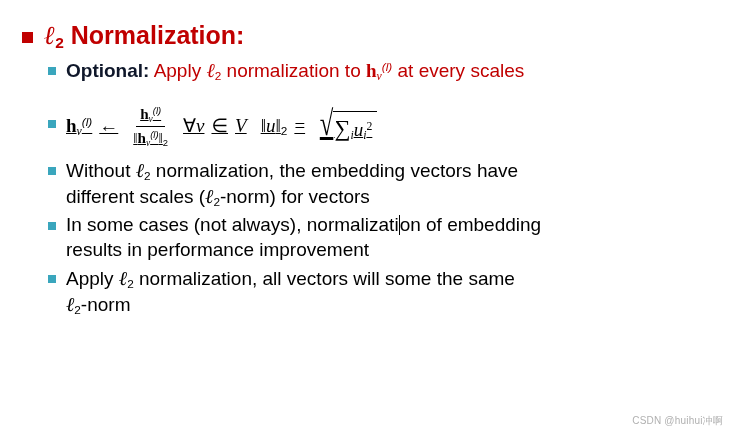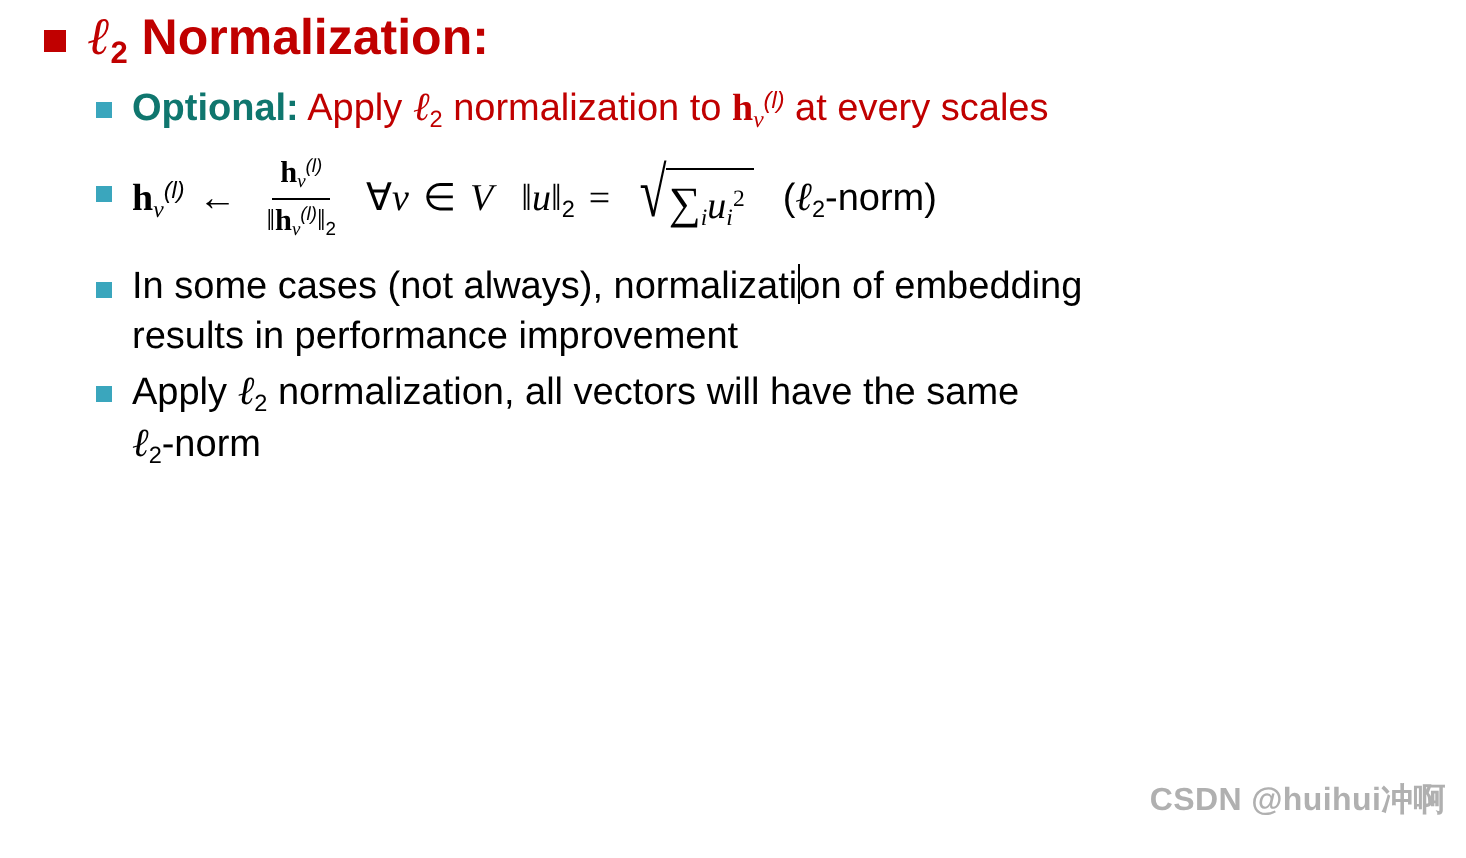--- a/index.html
+++ b/index.html
@@ -11,21 +11,21 @@
     height: 429px;
     background: #ffffff;
     font-family: "Liberation Sans", sans-serif;
     overflow: hidden;
     position: relative;
   }
 
   .slide {
     position: absolute;
     inset: 0;
-    padding: 4px 18px 0 22px;
+    padding: 21px 18px 0 22px;
     box-sizing: border-box;
   }
 
   
   .bullet-sq {
     display: inline-block;
     width: 11px;
     height: 11px;
     background: #c00000;
     flex: 0 0 auto;
@@ -63,21 +63,21 @@
     margin-left: 26px;
     margin-bottom: 3px;
   }
   .l2-text {
     font-size: 19px;
     line-height: 1.3;
     color: #000000;
   }
   .l2-text.red { color: #c00000; }
   .l2-text .lead {
-    color: #0f766e;
+    color: #0f172a;
     font-weight: bold;
   }
 
   
   .mi { font-family: "Liberation Serif", serif; font-style: italic; }
   .mb { font-family: "Liberation Serif", serif; font-weight: bold; font-style: normal; }
   .mr { font-family: "Liberation Serif", serif; font-style: normal; }
   .ell { font-family: "Liberation Serif", serif; font-style: italic; font-size: 1.05em; }
 
   sub {
@@ -140,25 +140,24 @@
     gap: 0;
     flex-wrap: nowrap;
   }
   .eq-row > span { white-space: nowrap; }
   .sp { display: inline-block; width: 7px; }
 
   
   .watermark {
     position: absolute;
     right: 10px;
-    bottom: 18px;
-    font-size: 16px;
+    bottom: 1px;
+    font-size: 10px;
     color: #b0b0b0;
     letter-spacing: 0.2px;
-    font-weight: bold;
   }
 
   
   .caret {
     display: inline-block;
     width: 1px;
     height: 1.05em;
     background: #000;
     vertical-align: -0.18em;
     margin: 0 0px;
@@ -178,21 +177,21 @@
   </div>
 
   <div class="l2-row">
     <span class="bullet-sq-sm"></span>
     <div class="l2-text red">
       <span class="lead">Optional:</span>
       <span>Apply </span><span class="ell">ℓ</span><sub>2</sub><span> normalization to </span><span class="mb">h</span><sub class="mi">v</sub><sup>(l)</sup><span> at every scales</span>
     </div>
   </div>
 
-  <div class="l2-row" style="margin-top:9px;margin-bottom:9px;">
+  <div class="l2-row" style="margin-top:19px;margin-bottom:9px;text-decoration:underline;">
     <span class="bullet-sq-sm" style="margin-top:16px;"></span>
     <div class="l2-text eq-row">
 
       <span><span class="mb">h</span><sub class="mi">v</sub><sup>(l)</sup></span>
 
       <span class="sp"></span>
       <span class="mr">←</span>
       <span class="sp"></span>
 
       <span class="frac">
@@ -216,37 +215,43 @@
       <span class="mr">=</span>
       <span class="sp"></span>
 
       <span class="sqrt">
         <span class="radical">√</span>
         <span class="radicand"><span class="sum">∑</span><sub class="mi">i</sub><span class="mi">u</span><sub class="mi">i</sub><sup class="mr">2</sup></span>
       </span>
 
       <span class="sp"></span>
         <span class="sp"></span>
-      <span><span>(</span><span class="ell">ℓ</span><sub>2</sub><span>-norm)</span></span>
-
-    </div>
-  </div>
-
+
+    </div>
+  </div>
+
+  <div class="l2-row">
+    <span class="bullet-sq-sm"></span>
+    <div class="l2-text">
+      <span>Without </span><span class="ell">ℓ</span><sub>2</sub><span> normalization, the embedding vectors have</span><br>
+      <span>different scales (</span><span class="ell">ℓ</span><sub>2</sub><span>-norm) for vectors</span>
+    </div>
+  </div>
 
   <div class="l2-row">
     <span class="bullet-sq-sm"></span>
     <div class="l2-text">
       <span>In some cases (not always), normalizati</span><span class="caret"></span><span>on of embedding</span><br>
       <span>results in performance improvement</span>
     </div>
   </div>
 
   <div class="l2-row">
     <span class="bullet-sq-sm"></span>
     <div class="l2-text">
-      <span>Apply </span><span class="ell">ℓ</span><sub>2</sub><span> normalization, all vectors will have the same</span><br>
+      <span>Apply </span><span class="ell">ℓ</span><sub>2</sub><span> normalization, all vectors will some the same</span><br>
       <span class="ell">ℓ</span><sub>2</sub><span>-norm</span>
     </div>
   </div>
 
   <div class="watermark">CSDN @huihui冲啊</div>
 
 </div>
 
 </body></html>

